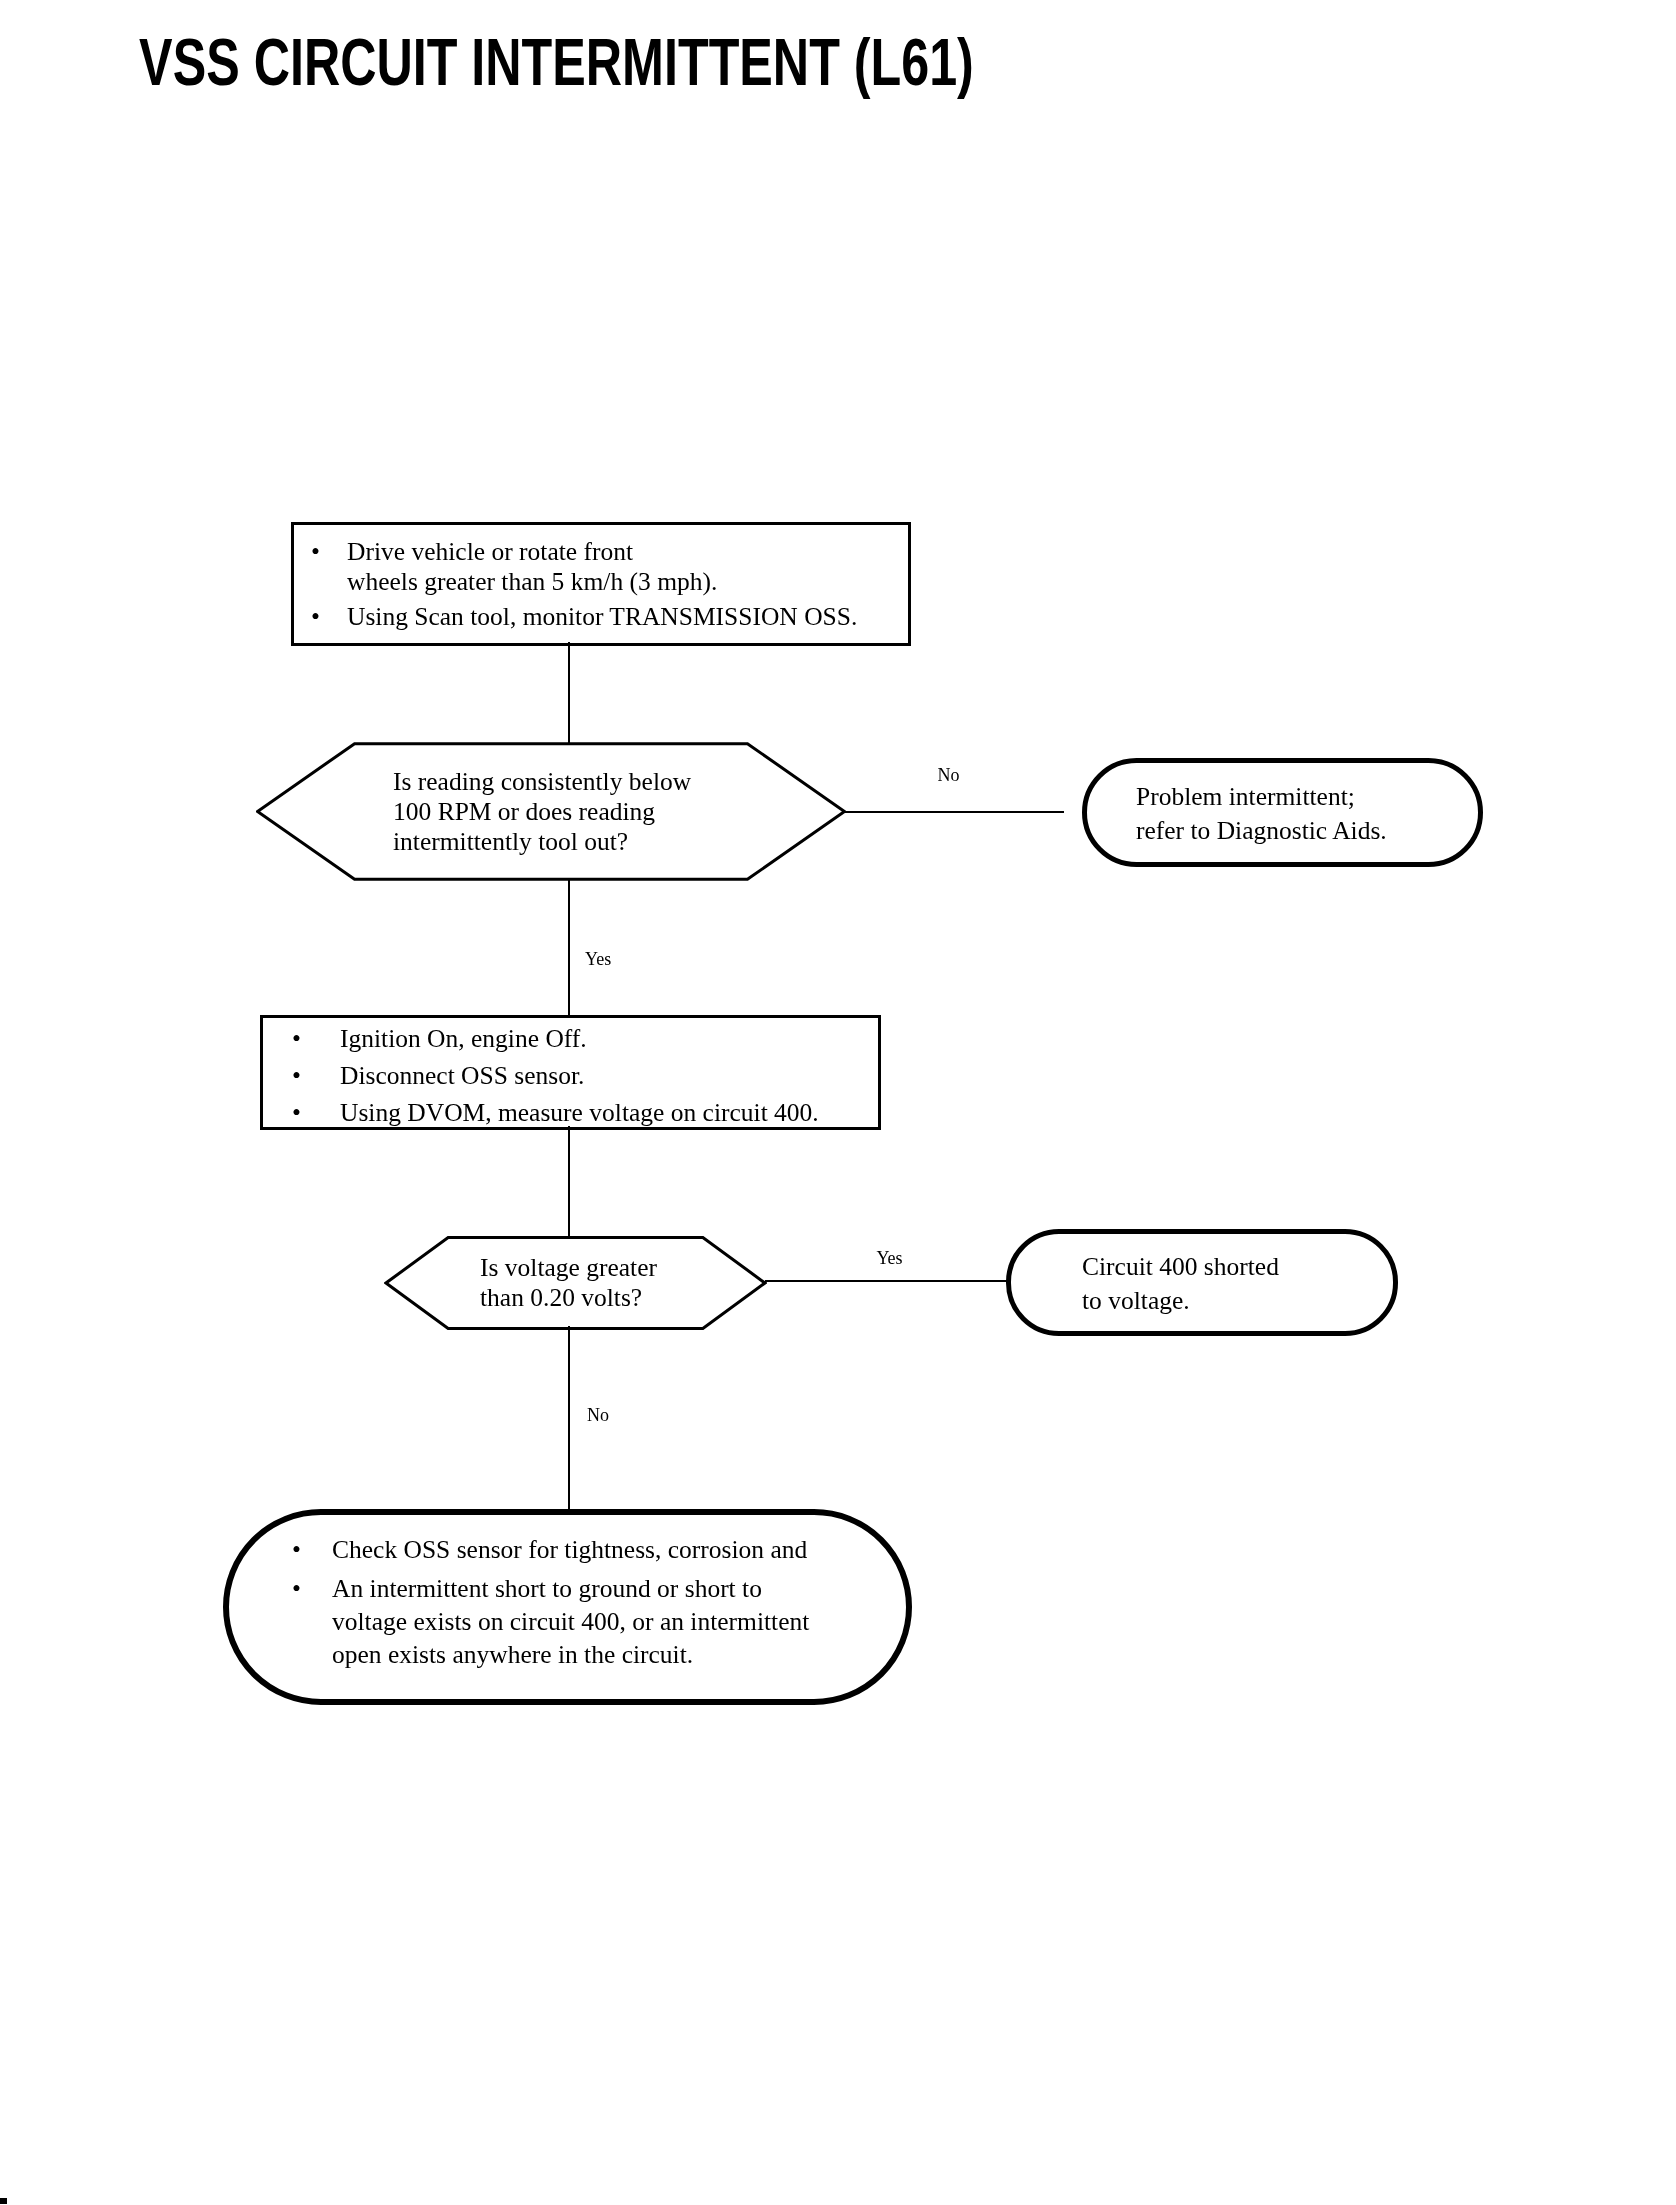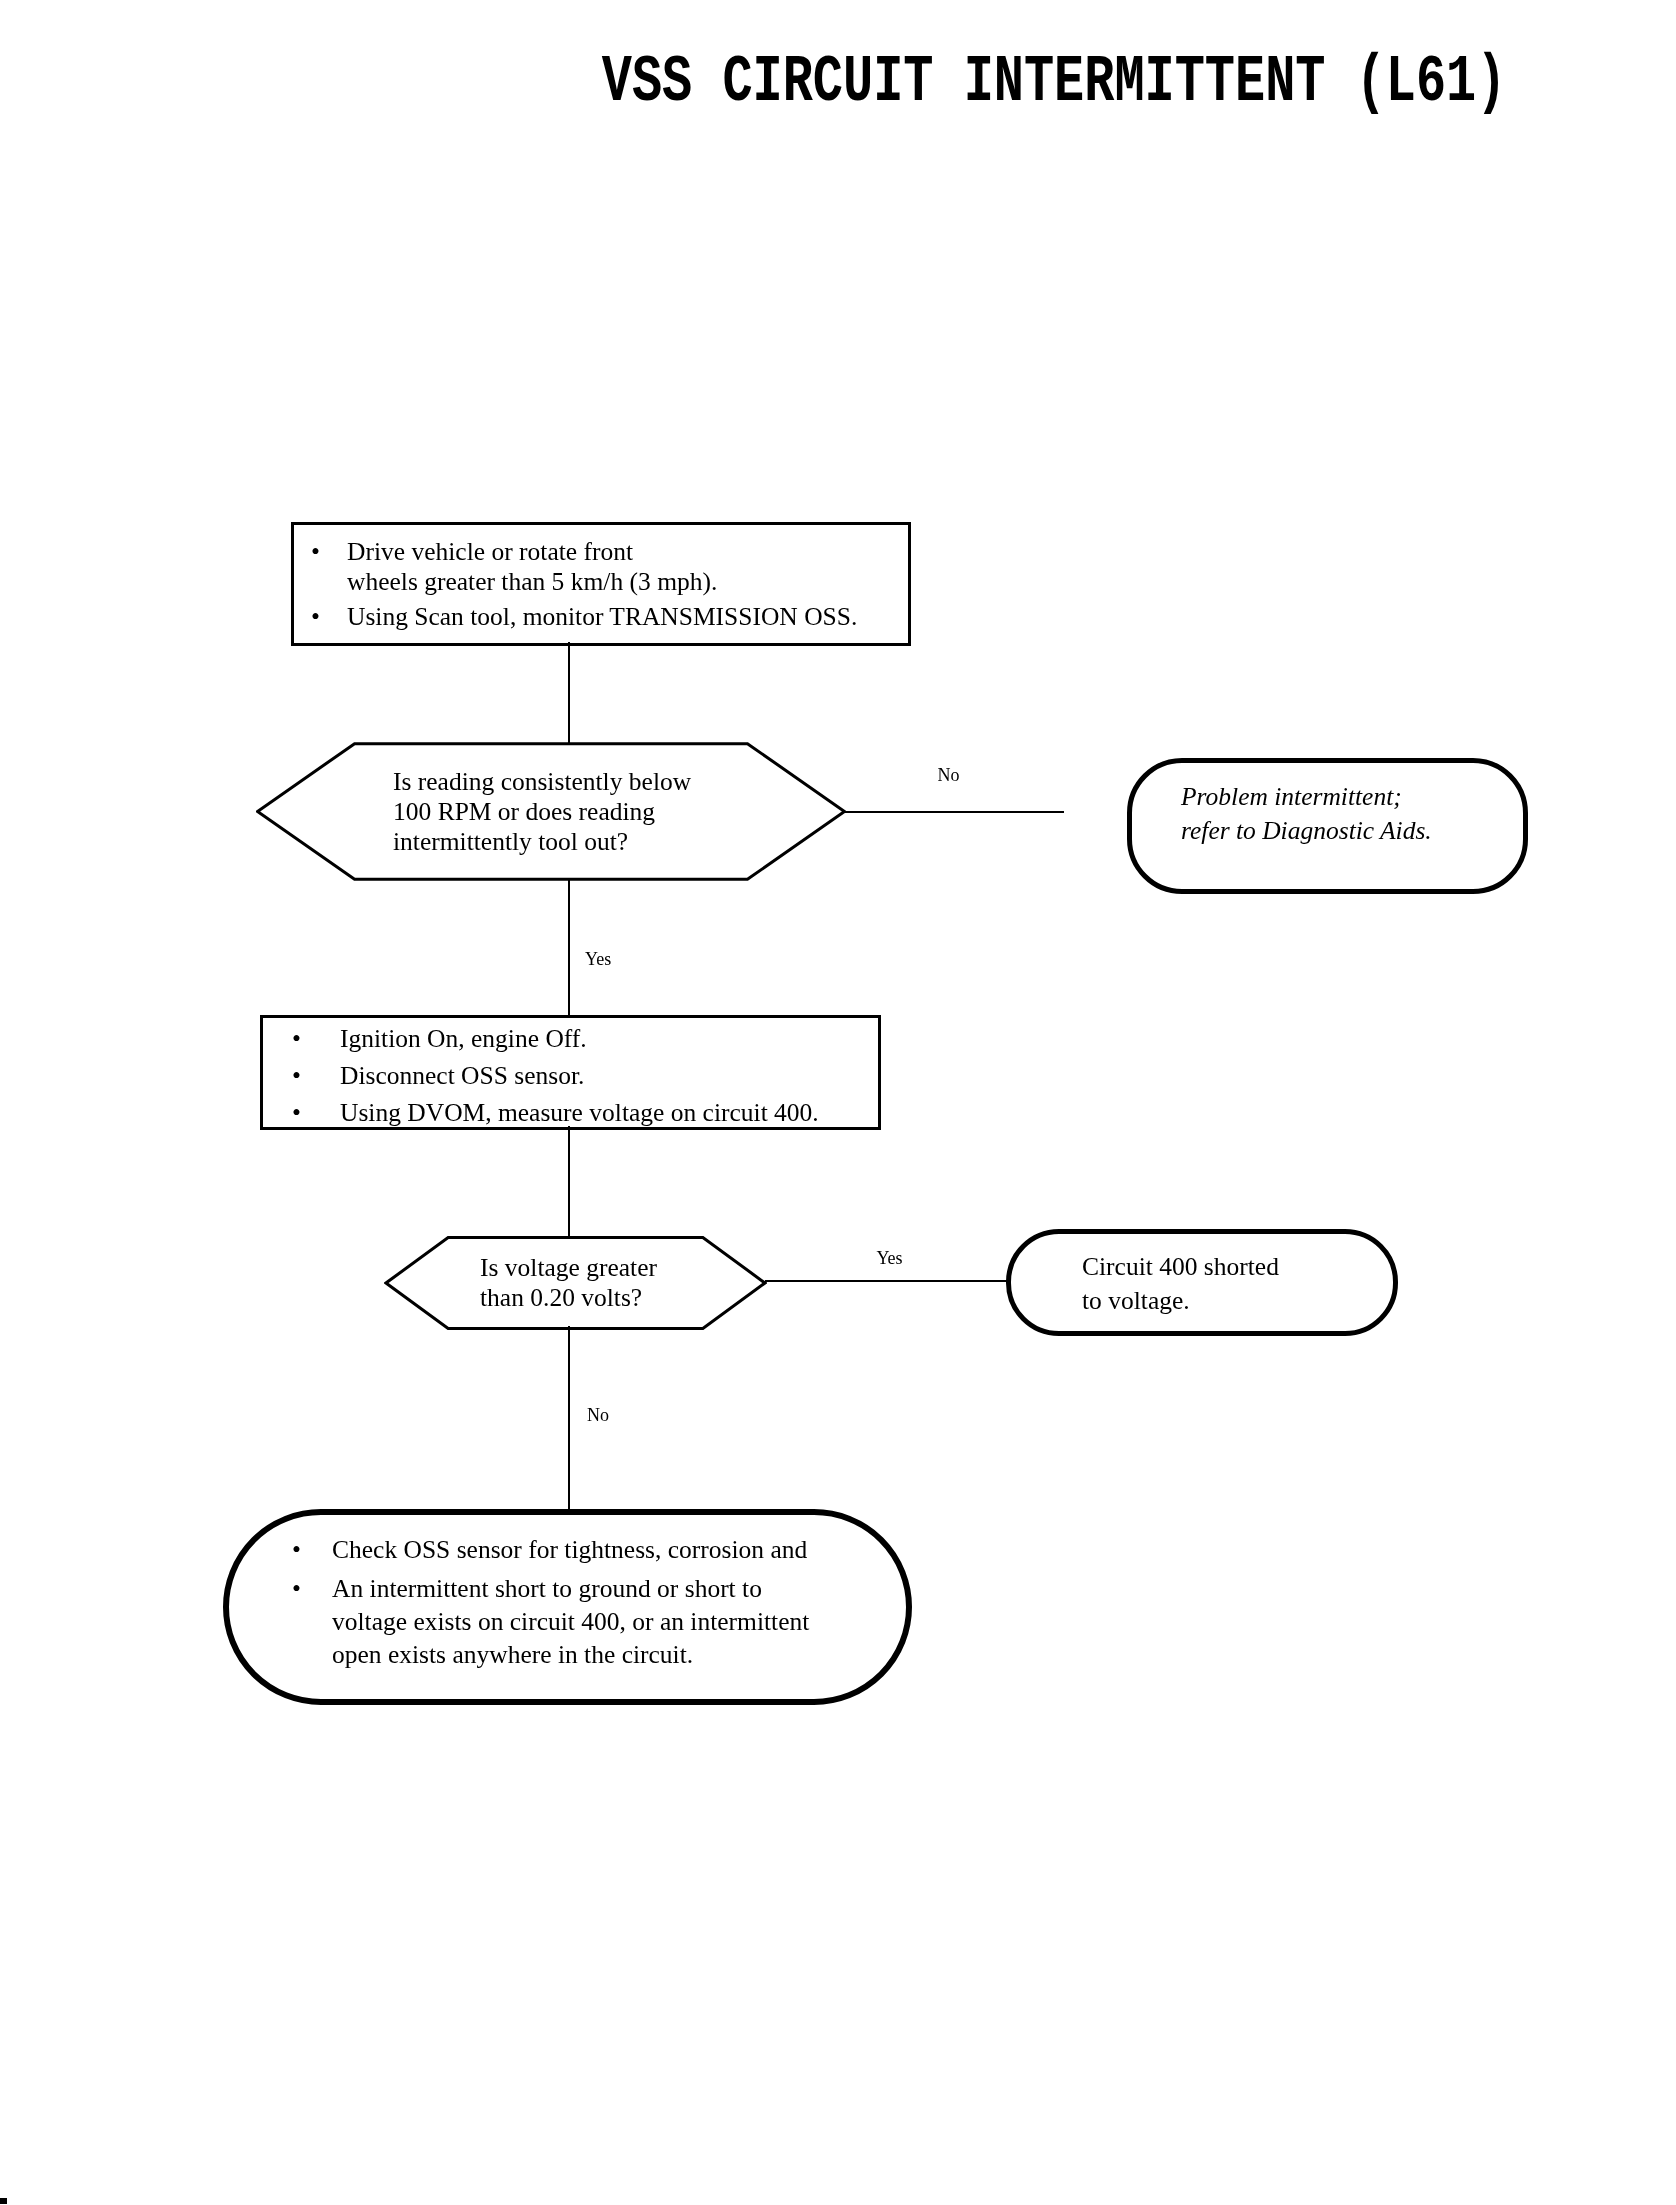--- a/index.html
+++ b/index.html
@@ -7,27 +7,26 @@
     position:relative;
     width:1676px;height:2205px;
     background:#ffffff;
     color:#000000;
     font-family:"Liberation Serif", serif;
     overflow:hidden;
   }
   .title{
     position:absolute;
     left:0;top:30px;width:1657px;
-    text-align:right;
-    font-family:Liberation Mono, monospace;
+    text-align:left;
+    font-family:Liberation Sans, sans-serif;
     font-weight:bold;
     font-size:67px;
     line-height:63px;
     white-space:nowrap;
-    margin-top:21px;
   }
   .title-inner{display:inline-block;transform:scaleX(0.75);}
   .node{position:absolute;box-sizing:border-box;background:#ffffff;}
   .rect{border:3.6px solid #000000;}
   .terminal{border:5.5px solid #000000;}
   .hex-svg{position:absolute;}
   .txt{position:absolute;}
   .row{
     position:relative;
     font-size:25.5px;
@@ -98,21 +97,21 @@
   </svg>
   <div class="txt" style="left:393px;top:767px;">
     <div class="hex-line">Is reading consistently below</div>
     <div class="hex-line">100 RPM or does reading</div>
     <div class="hex-line">intermittently tool out?</div>
   </div>
 
   <div class="edge" style="left:843px;top:811px;width:221px;height:2.4px;"></div>
   <div class="edge-label" style="left:909px;top:760px;width:79px;text-align:center;">No</div>
 
-  <div class="node terminal" style="left:1127px;top:758px;width:401px;height:136px;border-radius:55px;padding:17px 0 0 49px;font-style:italic;">
+  <div class="node terminal" style="left:1082px;top:758px;width:401px;height:109px;border-radius:55px;padding:17px 0 0 49px;">
     <div class="term-line">Problem intermittent;</div>
     <div class="term-line">refer to Diagnostic Aids.</div>
   </div>
 
   <div class="edge" style="left:568px;top:879px;width:2.4px;height:139px;"></div>
   <div class="edge-label" style="left:585px;top:944px;">Yes</div>
 
   <div class="node rect box-step2" style="left:260px;top:1015px;width:621px;height:115px;">
     <div class="row">
       <span class="marker">•</span>

